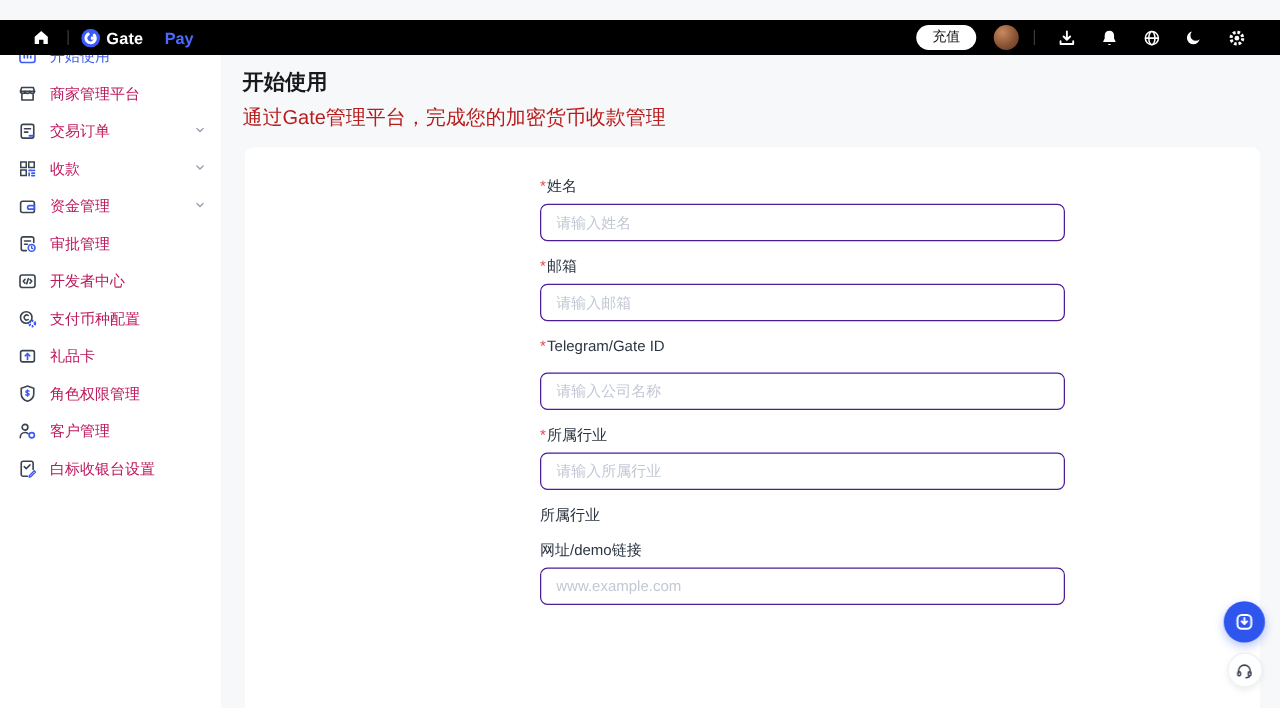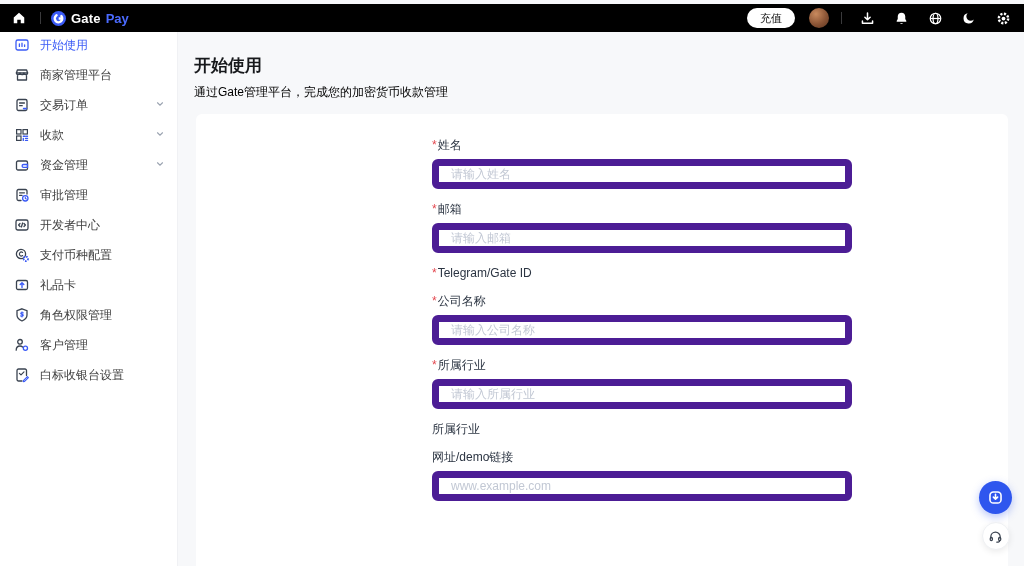--- a/index.html
+++ b/index.html
@@ -1,57 +1,57 @@
 <!DOCTYPE html>
 <html><head>
 <meta charset="utf-8">
 <style>
   * { margin:0; padding:0; box-sizing:border-box; }
   html,body { width:1024px; height:566px; overflow:hidden; background:#f7f8fa;
               font-family:"Liberation Sans","DejaVu Sans",sans-serif; }
 
   
-  .topbar { position:fixed; top:4px; left:0; width:1024px; height:28px; background:#000;
-            display:flex; align-items:center; justify-content:space-between; padding:0 8px; z-index:30; }
+  .topbar { position:fixed; top:16px; left:0; width:1024px; height:28px; background:#000;
+            display:flex; align-items:center; justify-content:space-between; padding:0 22px; z-index:30; }
   .topbar-left, .topbar-right { display:flex; align-items:center; }
   .home-btn { display:flex; align-items:center; justify-content:center; width:22px; height:22px; cursor:pointer; }
   .tb-divider { width:1px; height:12px; background:#3a3a3c; margin:0 10px; }
   .logo { display:flex; align-items:center; gap:5px; cursor:pointer; }
   .logo-mark { width:15px; height:15px; }
   .logo-gate { color:#fff; font-weight:700; font-size:13px; letter-spacing:.2px; }
-  .logo-pay { color:#4b6bff; font-weight:700; font-size:13px; margin-left:0; }
+  .logo-pay { color:#4b6bff; font-weight:700; font-size:13px; margin-left:12px; }
   .recharge-btn { background:#fff; color:#111; border:none; border-radius:999px; font-size:11px;
                   font-weight:400; padding:3px 13px; cursor:pointer; line-height:14px; }
   .avatar { width:20px; height:20px; border-radius:50%; margin-left:14px; cursor:pointer;
             background:radial-gradient(circle at 35% 30%, #c98a5e 0%, #8a5435 55%, #5b3420 100%); }
   .tb-icon { width:26px; height:26px; display:flex; align-items:center; justify-content:center;
              color:#fff; cursor:pointer; margin-left:8px; }
   .tb-icon svg { display:block; }
 
   
   .sidebar { position:fixed; top:28px; left:0; width:178px; height:538px; background:#fff;
              border-right:1px solid #f0f1f4; padding-top:2px; z-index:20; }
   .side-item { position:relative; height:30px; display:flex; align-items:center; gap:10px;
-               padding-left:14px; cursor:pointer; color:#404040; font-size:12px; }
+               padding-left:14px; cursor:pointer; color:#be185d; font-size:12px; }
   .side-item .lbl { line-height:14px; }
   .side-item.active { color:#3b5bf6; }
   .side-icon { width:16px; height:16px; flex:none; display:flex; align-items:center; justify-content:center; }
   .chev { position:absolute; right:12px; top:50%; transform:translateY(-50%); color:#9aa3b0; }
 
   
   .main { position:absolute; top:28px; left:178px; width:846px; height:538px; background:#f7f8fa; }
   .page-head { padding:26px 16px 0 16px; }
   .page-title { font-size:17px; font-weight:700; color:#17191c; }
-  .page-sub { margin-top:7px; font-size:12px; color:#000000; }
+  .page-sub { margin-top:7px; font-size:16px; color:#b91c1c; }
   .card { margin:13px 16px 0 18px; background:#fff; border-radius:6px; height:900px; padding-top:24px; }
   .form { width:420px; margin:0 auto; }
   .field { margin-bottom:13px;margin-left:40px; }
   .f-label { font-size:12px; color:#2b3442; line-height:15px; margin-bottom:6px; }
   .req { color:#e34850; margin-right:1px; }
-  .f-input { width:420px; height:30px; border:7px solid #4c1d95; border-radius:6px; background:#fff;
+  .f-input { width:420px; height:30px; border:1px solid #4c1d95; border-radius:6px; background:#fff;
              padding:0 12px; font-size:12px; color:#2b3442; outline:none;
              font-family:"Liberation Sans","DejaVu Sans",sans-serif; }
   .f-input::placeholder { color:#c2c8d4; }
 
   
   .fab-wrap { position:fixed; right:12px; bottom:16px; display:flex; flex-direction:column;
               align-items:center; gap:8px; z-index:40; }
   .fab-blue { width:33px; height:33px; border-radius:50%; background:#2e56ee; border:none;
               display:flex; align-items:center; justify-content:center; color:#fff; cursor:pointer;
               box-shadow:0 3px 8px rgba(46,86,238,.35); }
@@ -281,21 +281,20 @@
       <div class="field">
         <div class="f-label"><span class="req">*</span><span>邮箱</span></div>
         <input class="f-input" type="text" placeholder="请输入邮箱" style="">
       </div>
 
       <div class="field">
         <div class="f-label"><span class="req">*</span><span>Telegram/Gate ID</span></div>
       </div>
 
       <div class="field">
-        <div class="f-label"><span class="req">*</span><span>公司名称</span></div>
         <input class="f-input" type="text" placeholder="请输入公司名称" style="">
       </div>
 
       <div class="field">
         <div class="f-label"><span class="req">*</span><span>所属行业</span></div>
         <input class="f-input" type="text" placeholder="请输入所属行业" style="">
       </div>
 
       <div class="field">
         <div class="f-label"><span>所属行业</span></div>

